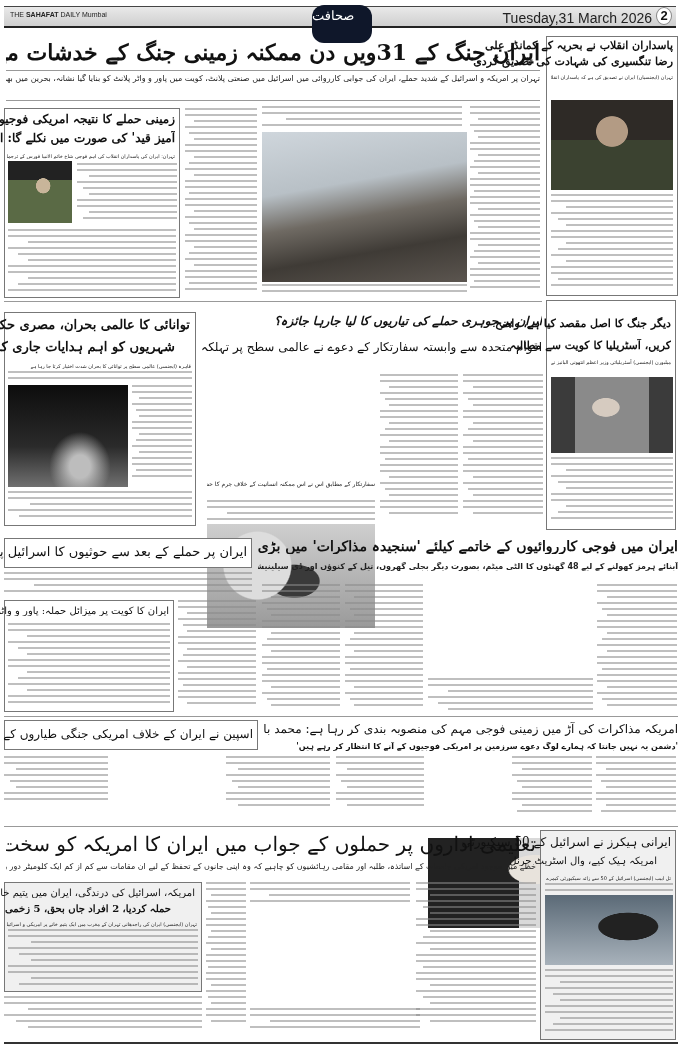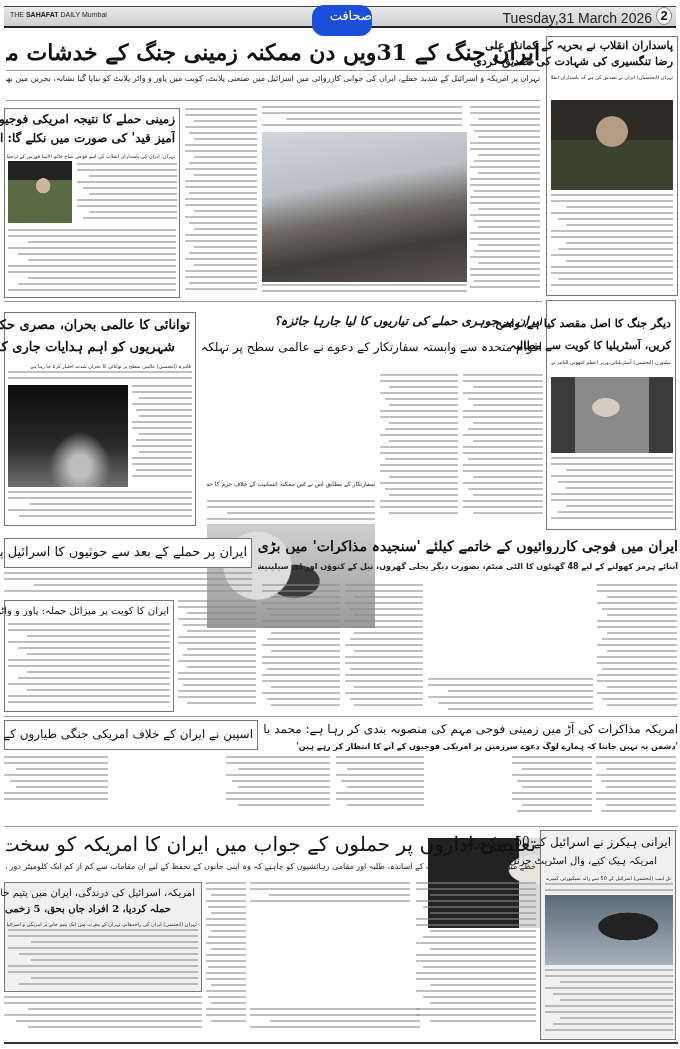--- a/index.html
+++ b/index.html
@@ -4,21 +4,21 @@
 <style>
   * { box-sizing: border-box; margin: 0; padding: 0; }
   html, body { width: 680px; height: 1049px; background: #fff; overflow: hidden; }
   body { font-family: "DejaVu Sans", sans-serif; color: #111; position: relative; }
   .abs { position: absolute; }
   .rtl { direction: rtl; text-align: right; }
   .masthead { left: 0; top: 0; width: 680px; height: 34px; }
   .mh-bar { position: absolute; left: 4px; right: 4px; top: 6px; height: 22px; background: linear-gradient(#e9e9e9,#cfcfcf); border-top: 1px solid #444; border-bottom: 2px solid #222; }
   .mh-left { position: absolute; left: 10px; top: 11px; font-family: "Liberation Sans", sans-serif; font-size: 7px; color: #222; }
   .mh-left b { font-weight: bold; }
-  .mh-logo { position: absolute; left: 312px; top: 5px; width: 60px; height: 31px; background: #1d4ed8; border-radius: 12px; color: #fff; font-size: 13px; text-align: right; line-height: 22px; font-family: "DejaVu Serif", serif; }
+  .mh-logo { position: absolute; left: 312px; top: 5px; width: 60px; height: 38px; background: #0f172a; border-radius: 12px; color: #fff; font-size: 13px; text-align: left; line-height: 22px; font-family: "DejaVu Serif", serif; }
   .mh-date { position: absolute; right: 28px; top: 10px; font-family: "Liberation Sans", sans-serif; font-size: 14px; color: #222; }
   .mh-page { position: absolute; right: 8px; top: 7px; width: 16px; height: 18px; border-radius: 50%; background: #fff; border: 1px solid #888; font-family: "Liberation Sans", sans-serif; font-weight: bold; font-size: 13px; text-align: center; line-height: 16px; }
   .headline { font-family: "DejaVu Serif", serif; font-weight: bold; color: #111; white-space: nowrap; overflow: hidden; }
   .sub { font-family: "DejaVu Sans", sans-serif; font-size: 8px; color: #222; white-space: nowrap; overflow: hidden; }
   .box { border: 1px solid #777; background: #fff; }
   .greybox { border: 1px solid #777; background: #f0f0f0; }
   .rule { background: #333; height: 2px; }
   .thin { background: #999; height: 1px; }
   .photo { background: #777; overflow: hidden; position: relative; }
   .text-col { overflow: hidden; }

